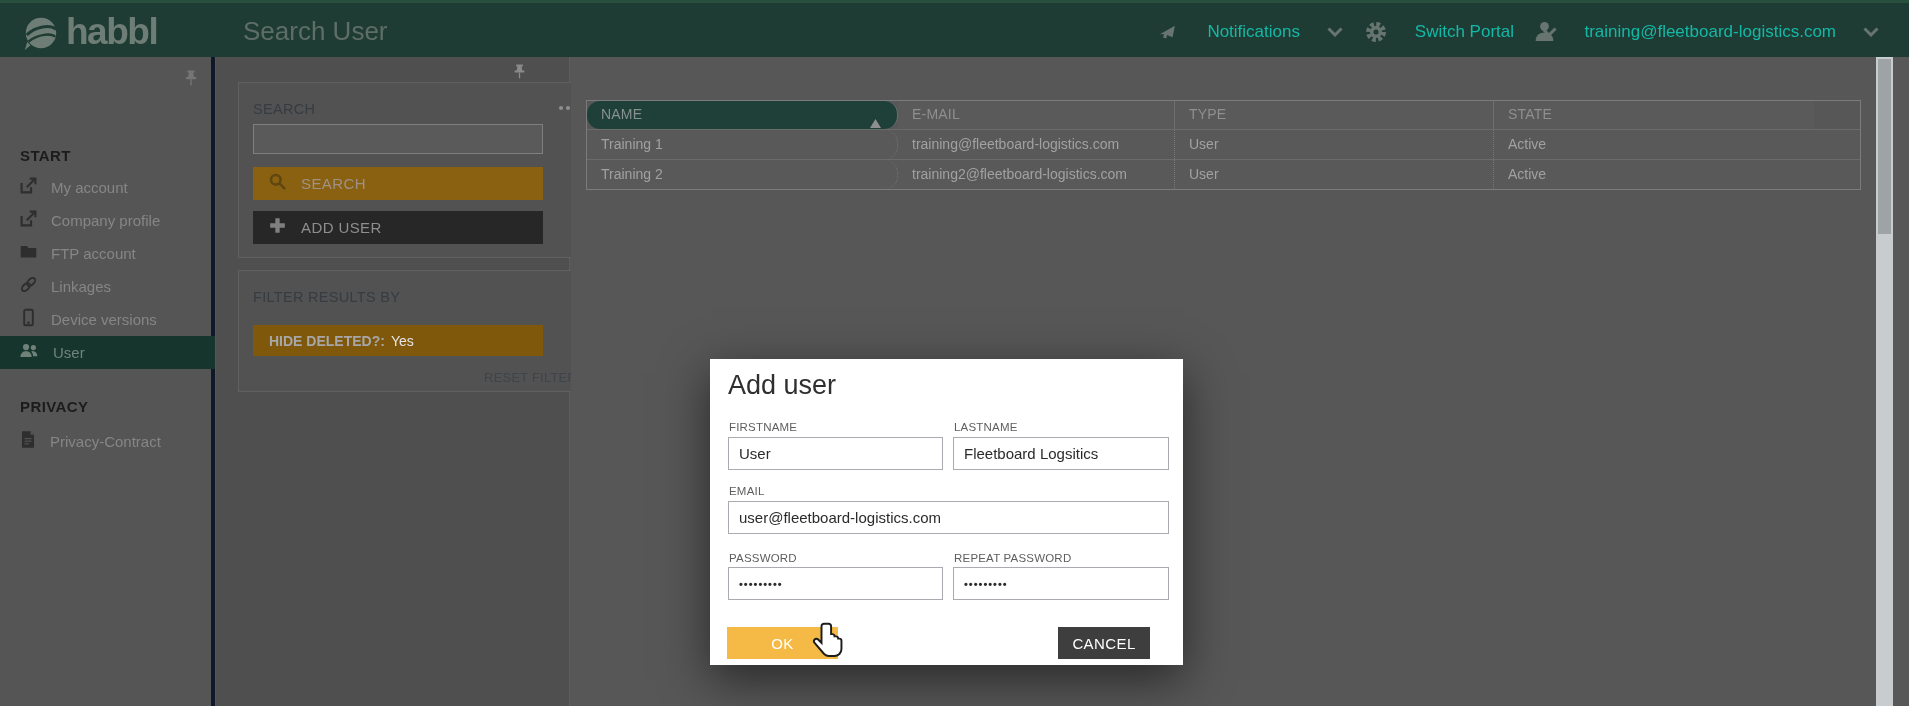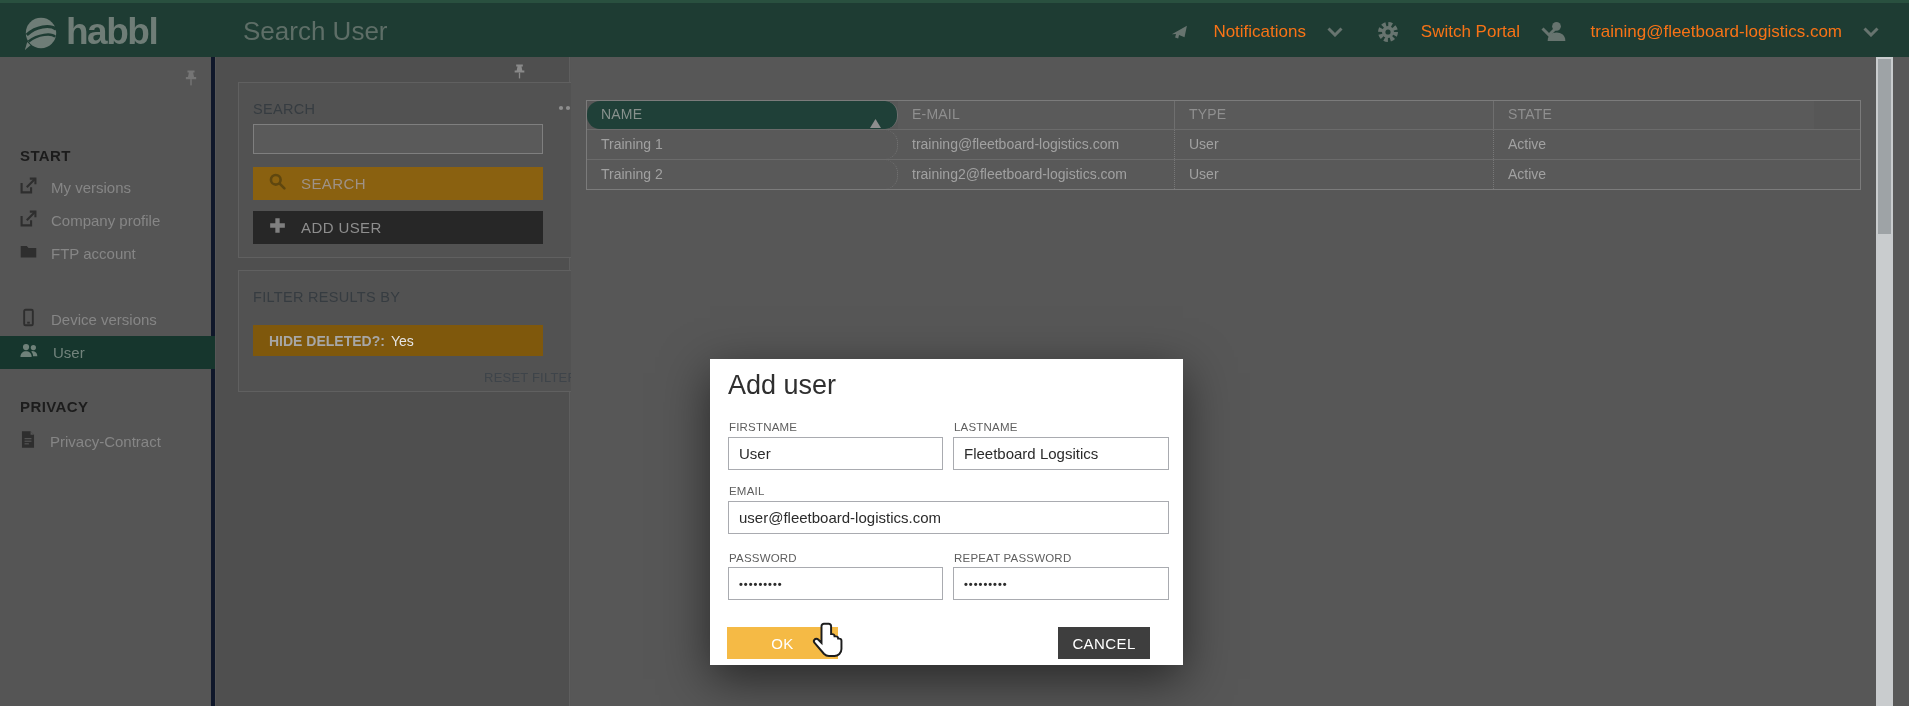--- a/index.html
+++ b/index.html
@@ -6,21 +6,21 @@
   html,body { width:1909px; height:706px; overflow:hidden; }
   body { font-family:"Liberation Sans", sans-serif; background:#565656; position:relative; }
   #app { position:absolute; inset:0; width:1909px; height:706px; }
 
   
   #header { position:absolute; left:0; top:0; width:1909px; height:57px; background:#1E3C33; border-top:3px solid #29503F; }
   #logo { position:absolute; left:22px; top:0; height:57px; display:flex; align-items:center; gap:6px; }
   #logo svg { display:block; }
   #logo-text { font-size:37px; font-weight:800; letter-spacing:-1.5px; color:#6F7D77; line-height:54px; }
   #page-title { position:absolute; left:243px; top:0; line-height:56px; font-size:26px; font-weight:300; color:#5E6E67; }
-  .hmenu { position:absolute; top:0; height:57px; display:flex; align-items:center; gap:21px; color:#f97316; font-size:17px; cursor:default; }
+  .hmenu { position:absolute; top:0; height:57px; display:flex; align-items:center; gap:27px; color:#14b8a6; font-size:17px; cursor:default; }
   #menu-notifications { right:566px; }
   #menu-switch-portal { right:352px; }
   #menu-account { right:30px; }
   .hmenu svg { display:block; }
 
   
   #sidebar { position:absolute; left:0; top:57px; width:215px; height:649px; background:#555555; border-right:4px solid #0f172a; }
   #sidebar-pin { position:absolute; left:183px; top:12px; width:16px; height:18px; }
   .side-sec-title { position:absolute; left:20px; width:170px; font-size:15px; font-weight:700; color:#1C1C1C; letter-spacing:.4px; }
   #sec-start-title { top:90px; }
@@ -160,21 +160,21 @@
     <div class="side-sec-title" id="sec-start-title">START</div>
 
     <div class="side-item" style="top:114px">
       <span>
         <svg width="19" height="19" viewBox="0 0 22 22" fill="none" stroke="#2E2E2E" stroke-width="2.4">
           <path d="M3 8 v11 h11 v-6"></path>
             <path d="M9 13 L19 3"></path>
             <path d="M12.5 3 H19 v6.5"></path>
         </svg>
       </span>
-      <span class="lbl">My versions</span>
+      <span class="lbl">My account</span>
     </div>
 
     <div class="side-item" style="top:147px">
       <span>
         <svg width="19" height="19" viewBox="0 0 22 22" fill="none" stroke="#2E2E2E" stroke-width="2.4">
           <path d="M3 8 v11 h11 v-6"></path>
             <path d="M9 13 L19 3"></path>
             <path d="M12.5 3 H19 v6.5"></path>
         </svg>
       </span>
@@ -183,20 +183,29 @@
 
     <div class="side-item" style="top:180px">
       <span>
         <svg width="19" height="19" viewBox="0 0 22 22" fill="#2E2E2E">
           <path d="M2 4.5 h7 l2 2.5 h9 v11 H2 z"></path>
         </svg>
       </span>
       <span class="lbl">FTP account</span>
     </div>
 
+    <div class="side-item" style="top:213px">
+      <span>
+        <svg width="19" height="19" viewBox="0 0 22 22" fill="none" stroke="#2E2E2E" stroke-width="2.2">
+          <ellipse cx="8" cy="14" rx="5.6" ry="3.4" transform="rotate(-45 8 14)"></ellipse>
+          <ellipse cx="14" cy="8" rx="5.6" ry="3.4" transform="rotate(-45 14 8)"></ellipse>
+        </svg>
+      </span>
+      <span class="lbl">Linkages</span>
+    </div>
 
     <div class="side-item" style="top:246px">
       <span>
         <svg width="19" height="19" viewBox="0 0 22 22" fill="none" stroke="#2E2E2E" stroke-width="2.2">
           <rect x="6" y="2" width="10" height="18" rx="1.5"></rect>
           <line x1="9.5" y1="17" x2="12.5" y2="17"></line>
         </svg>
       </span>
       <span class="lbl">Device versions</span>
     </div>

